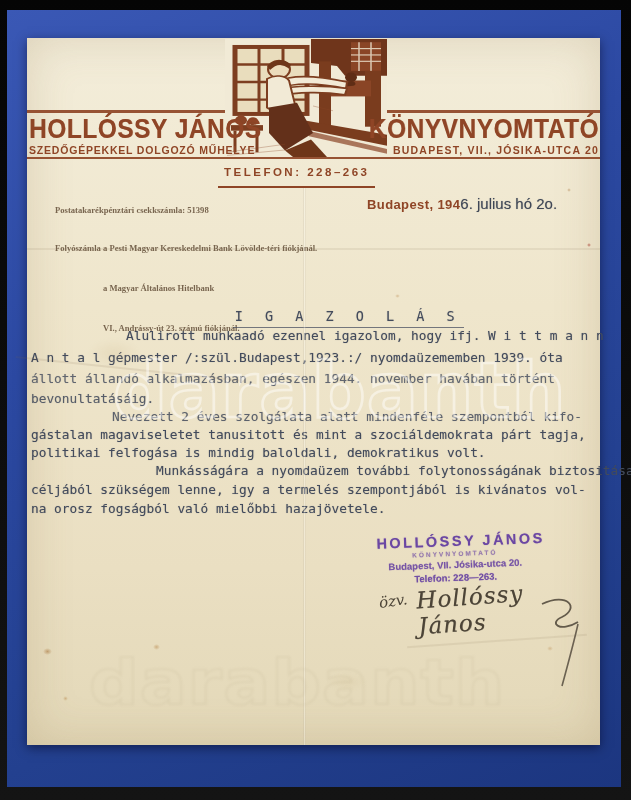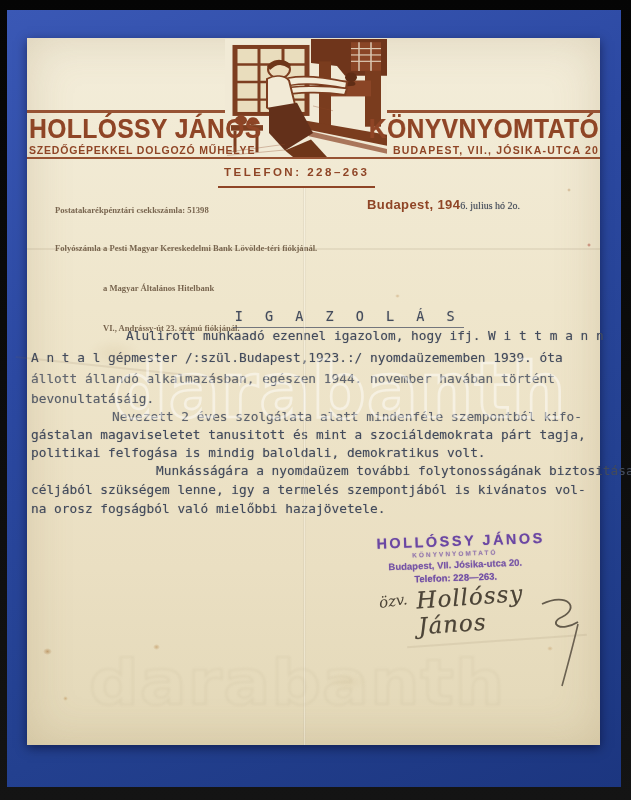--- a/index.html
+++ b/index.html
@@ -27,21 +27,21 @@
   .telefon{position:absolute;left:191px;top:124px;width:156px;text-align:center;z-index:2;}
   .telefon span{display:inline-block;font-weight:bold;font-size:11.5px;letter-spacing:2.5px;color:#8f4526;
                 border-bottom:2px solid #8f4526;padding:0 6px 8px;white-space:pre;}
   
   .bank{position:absolute;left:12px;top:141px;font-family:"Liberation Serif",serif;font-weight:bold;
         font-size:8.6px;line-height:12.6px;color:#6e5a44;opacity:.92;white-space:pre;margin-left:16px;}
   .bank .ctr{margin-left:48px;margin-top:2px;}
   
   .dateline{position:absolute;left:340px;top:157px;white-space:pre;}
   .date-printed{font-weight:bold;font-size:13px;letter-spacing:.4px;color:#8f4526;}
-  .date-typed{font-family:Liberation Serif, serif;font-size:10px;color:#3f4756;
+  .date-typed{font-family:Liberation Sans, sans-serif;font-size:15px;color:#3f4756;
               text-shadow:0 0 1px rgba(63,71,86,.45);}
   
   .typed{font-family:"DejaVu Sans Mono",monospace;color:#434b5c;white-space:pre;
          text-shadow:0 0 1px rgba(60,68,86,.4);}
   .title{position:absolute;left:148px;top:249px;width:252px;text-align:center;}
   .title span{display:inline-block;font-size:13.5px;letter-spacing:7px;padding:0 2px 3px;
               border-bottom:1.5px solid rgba(62,70,90,.7);}
   .bline{position:absolute;left:4px;font-size:12.8px;}
   .b0{top:290px;left:99px;} .b1{top:312px;} .b2{top:333px;opacity:.82;} .b3{top:353px;opacity:.88;}
   .b4{top:371px;left:85px;opacity:.85;} .b5{top:389px;} .b6{top:407px;}

